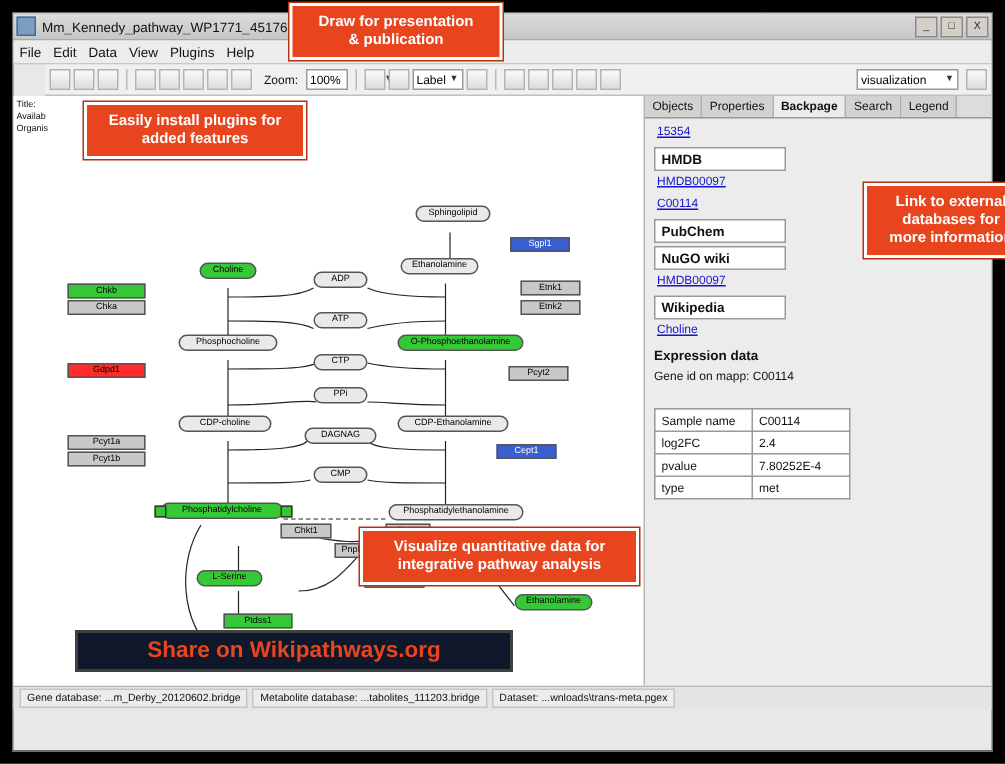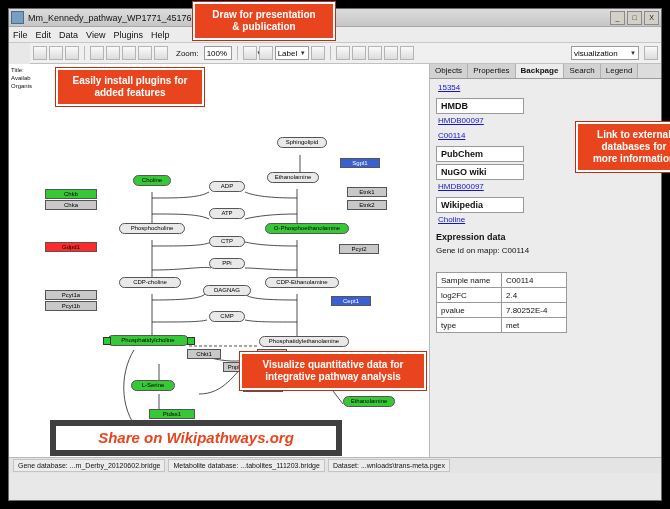--- a/index.html
+++ b/index.html
@@ -61,21 +61,21 @@
   .node{position:absolute;box-sizing:border-box;font-size:6px;color:#000;display:flex;align-items:center;justify-content:center;text-align:center;line-height:7px;}
   .met{border:1px solid #555;background:#e9e9e9;border-radius:9px;height:11px;}
   .gene{border:1px solid #555;background:#c8c8c8;height:10px;}
   .green{background:#37c837;}
   .red{background:#ff2a2a;}
   .blue{background:#3a5fd0;color:#fff;}
   svg.wires{position:absolute;left:0;top:0;}
 
   
   .callout{position:absolute;background:#e8451f;color:#fff;font-weight:bold;font-size:10px;line-height:12px;padding:5px 7px;border:2px solid #fff;box-sizing:border-box;text-align:center;box-shadow:0 0 0 1px #b03315;margin-left:28px;}
-  .callout.white{background:#ffffff;color:#e8451f;border:6px solid #404040;font-style:italic;font-size:15px;box-shadow:none;}
+  .callout.white{background:#0f172a;color:#e8451f;border:2px solid #404040;font-size:15px;box-shadow:none;}
 </style>
 </head>
 <body>
 
 <div id="app">
 
   <div class="titlebar">
     <div class="tb-ico"></div>
     <div class="tb-title">Mm_Kennedy_pathway_WP1771_45176.gpml - PathVisio</div>
     <div class="tb-btns">

